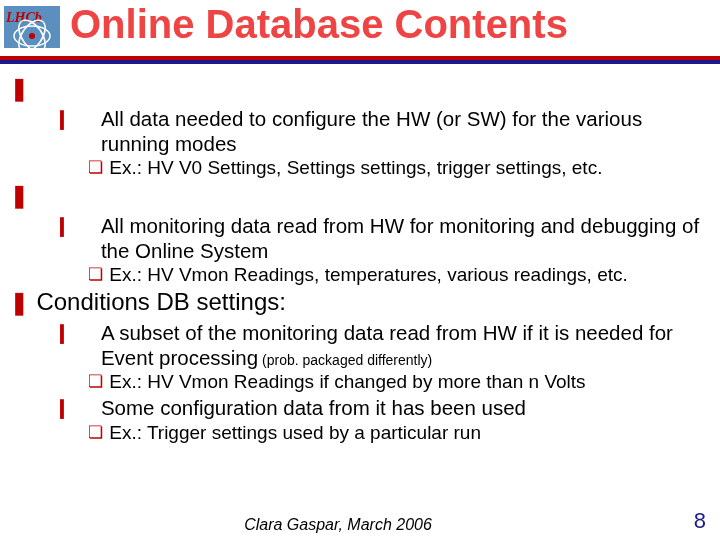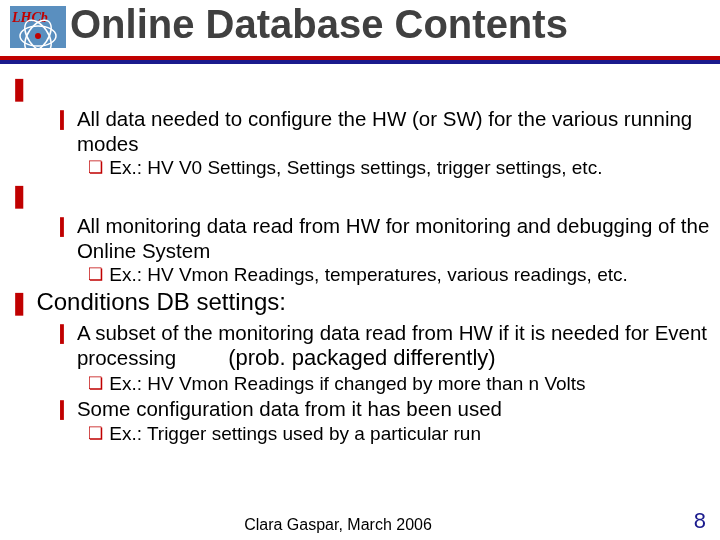--- a/index.html
+++ b/index.html
@@ -7,31 +7,31 @@
     width: 720px;
     height: 540px;
     background: #fff;
     font-family: "Trebuchet MS", "Arial", sans-serif;
     position: relative;
     overflow: hidden;
   }
   .logo {
     position: absolute;
     top: 6px;
-    left: 10px;
+    left: 4px;
     width: 66px;
     height: 42px;
   }
   .title {
     position: absolute;
     top: 2px;
     left: 70px;
     font-size: 40px;
     font-weight: bold;
-    color: #404040;
+    color: #ef4444;
     font-family: "Trebuchet MS", sans-serif;
   }
   .rule-red {
     position: absolute;
     top: 56px;
     left: 0;
     width: 720px;
     height: 4px;
     background: #c00000;
   }
@@ -76,44 +76,45 @@
     line-height: 1.22;
   }
   .lvl2 .bullet {
     color: #c00000;
     font-weight: bold;
     margin-right: 7px;
     font-family: "Arial", sans-serif;
     font-size: 19px;
     line-height: 26px;
   }
-  .lvl2 .txt { flex: 1; }
+  .lvl2 .txt { flex: 1; margin-left: 24px; }
   .lvl3 {
     font-size: 19px;
     color: #000;
     margin-left: 78px;
     display: flex;
     align-items: flex-start;
     margin-top: 0px;
     line-height: 1.22;
   }
   .lvl3 .bullet {
     color: #c00000;
     margin-right: 6px;
     font-size: 17px;
     line-height: 23px;
   }
   .lvl3 .txt { flex: 1; }
-  .small { font-size: 22px; padding-left: 46px; }
+  .small { font-size: 14px; }
   .footer {
     position: absolute;
     bottom: 6px;
     left: 0;
     width: 642px;
     text-align: center;
+    font-style: italic;
     font-size: 16px;
     color: #000;
     padding-left: 34px;
   }
   .pagenum {
     position: absolute;
     bottom: 6px;
     right: 14px;
     font-size: 22px;
     color: #1a1a8d;

